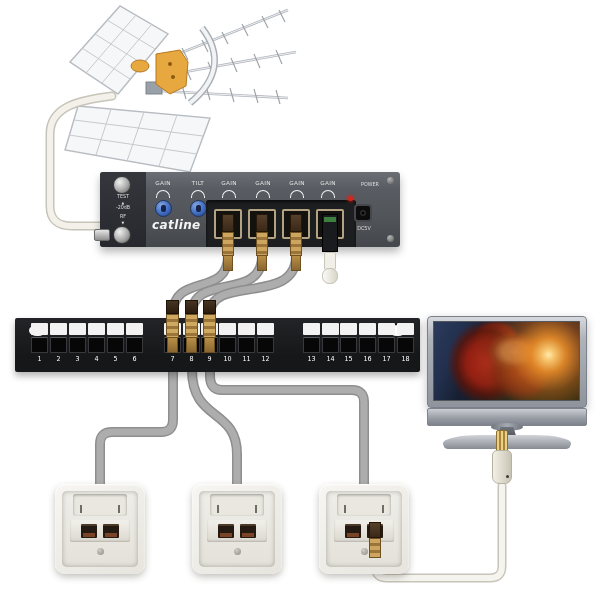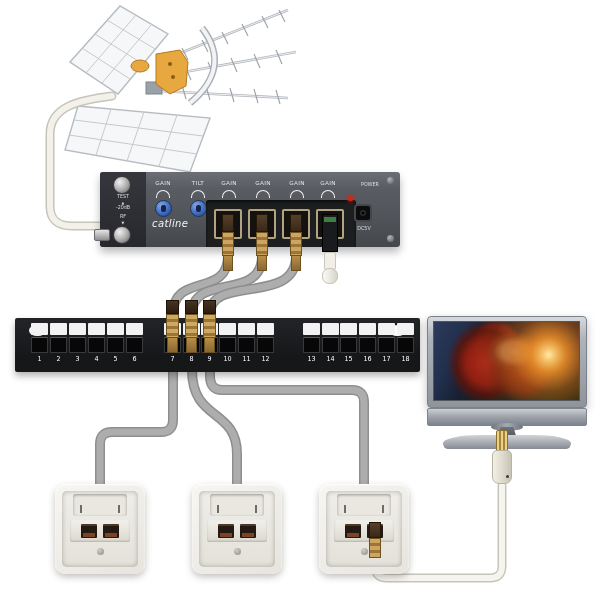--- a/index.html
+++ b/index.html
@@ -39,21 +39,21 @@
        border:1px solid #6e5122;}
   .plug-tail{width:8px;height:14px;margin:0 auto;
        background:linear-gradient(180deg,#b98f47,#8a6730);border:1px solid #6e5122;border-top:none;}
   .screw{width:7px;height:7px;border-radius:50%;
        background:radial-gradient(circle at 35% 30%,#b5b5b5,#5a5a5a);}
   #led{width:5px;height:5px;border-radius:50%;background:#d2281c;box-shadow:0 0 3px 1px rgba(210,40,28,.7);}
   #dcjack{width:18px;height:18px;background:#0c0c0d;border:2px solid #45474c;border-radius:4px;
        box-sizing:border-box;position:relative;}
   #dcjack::after{content:"";position:absolute;left:4px;top:4px;width:6px;height:6px;border-radius:50%;
        background:#000;box-shadow:inset 0 0 0 1.5px #2e2e30;}
-  #brand{font-style:italic;font-weight:normal;font-size:10px;color:#f4f4f4;letter-spacing:.4px;}
+  #brand{font-style:italic;font-weight:bold;font-size:12px;color:#f4f4f4;letter-spacing:.4px;}
   
   #stub-body{left:322px;top:214px;width:16px;height:38px;background:#1a1b1e;border:1px solid #000;
        box-sizing:border-box;}
   #stub-body::before{content:"";position:absolute;left:1px;top:2px;right:1px;height:5px;background:#3f8040;}
   #stub-boot{left:324px;top:252px;width:12px;height:18px;background:#f1efe8;border:1px solid #c9c6ba;
        border-radius:2px;box-sizing:border-box;}
   #stub-tip{left:322px;top:268px;width:16px;height:16px;background:linear-gradient(90deg,#fbfaf6,#d8d5c9);
        border:1px solid #c2bfb2;border-radius:45%;box-sizing:border-box;}
 
   

